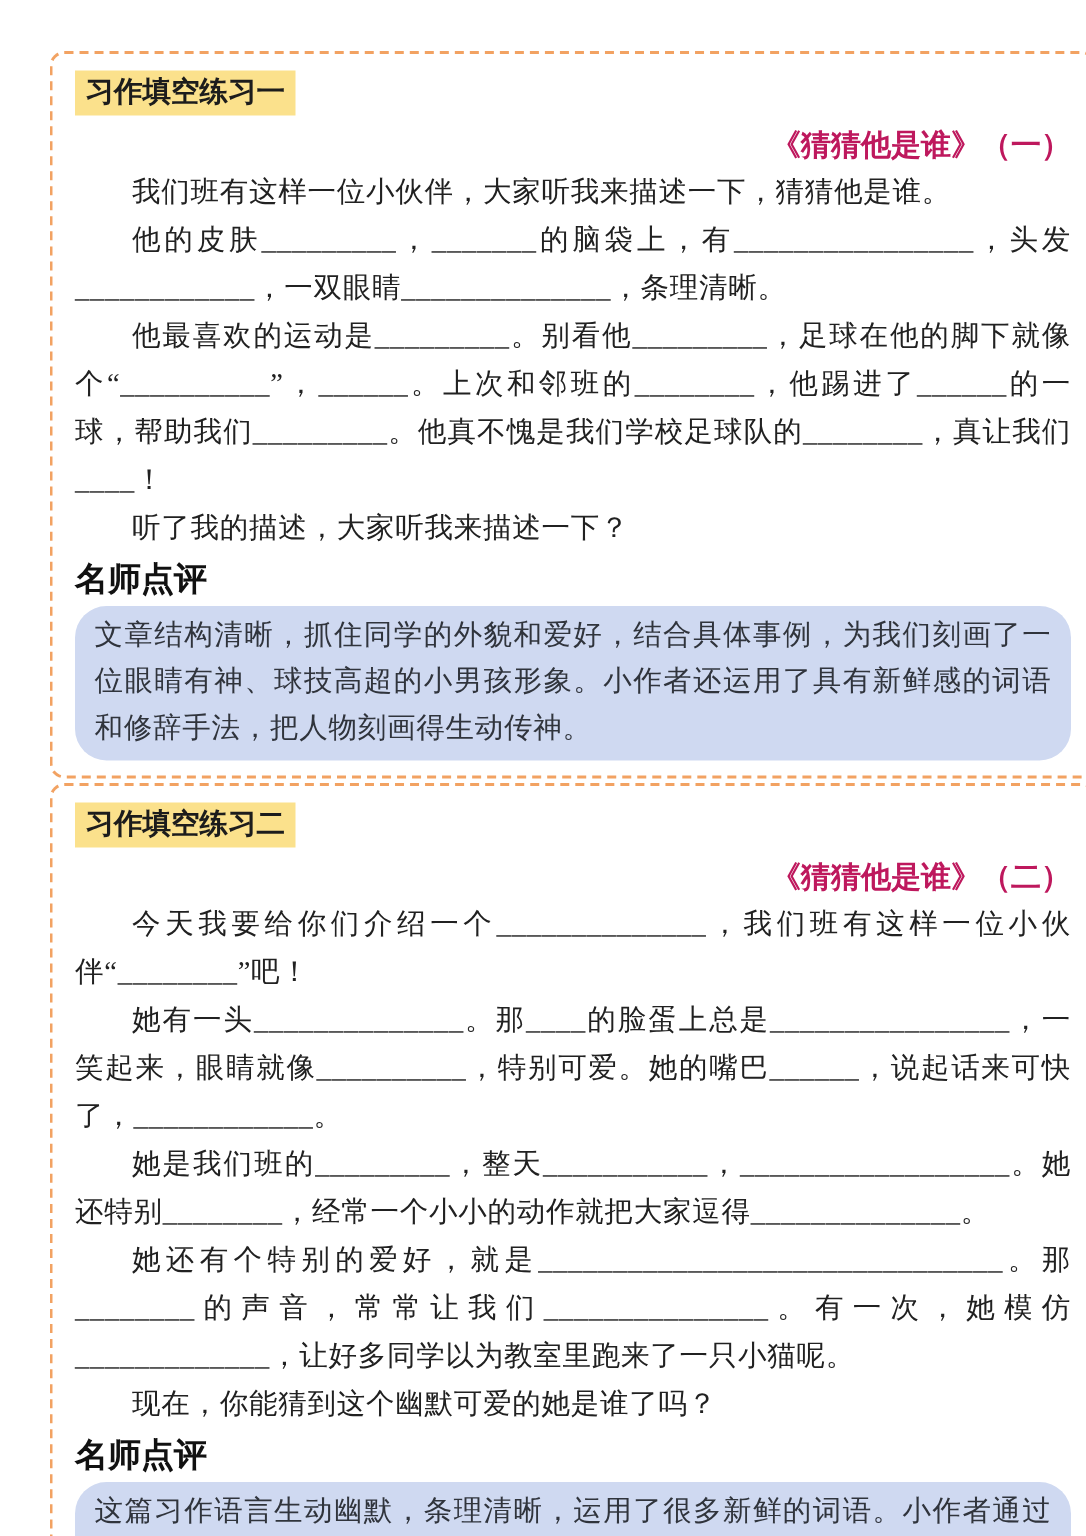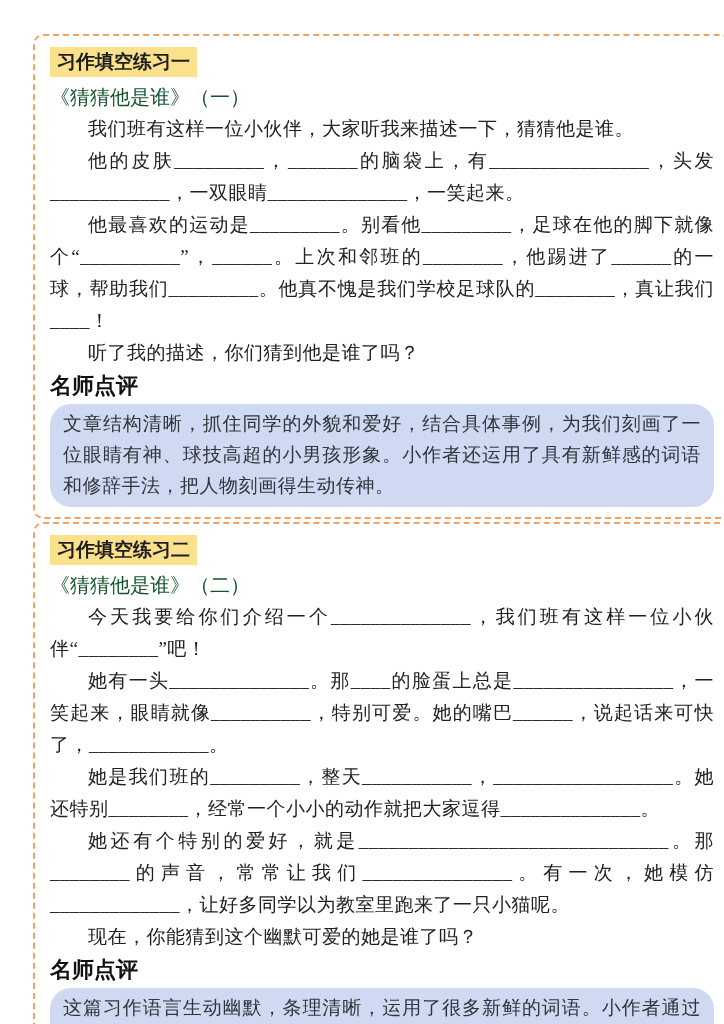--- a/index.html
+++ b/index.html
@@ -24,26 +24,26 @@
     display:inline-block;
     font-family:"Liberation Sans","DejaVu Sans",sans-serif;
     font-weight:bold;
     font-size:19px;
     line-height:27px;
     color:#1c1c1c;
     background:var(--label-yellow);
     padding:1px 7px 2px 7px;
   }
   .exercise-title{
-    text-align:left;
-    font-weight:normal;
+    text-align:right;
+    font-weight:bold;
     font-size:20px;
     line-height:32px;
     margin-top:4px;
-    color:#14532d;
+    color:#be185d;
   }
   .body-text p{
     font-size:19px;
     line-height:32px;
     text-align:justify;
     text-indent:2em;
     letter-spacing:0.5px;
   }
   .review-heading{
     font-family:"Liberation Sans","DejaVu Sans",sans-serif;
@@ -70,23 +70,23 @@
 </head>
 <body>
 
 <div class="page">
 
   <div class="section-box">
     <span class="exercise-label">习作填空练习一</span>
     <div class="exercise-title">《猜猜他是谁》（一）</div>
     <div class="body-text">
       <p>我们班有这样一位小伙伴，大家听我来描述一下，猜猜他是谁。</p>
-      <p>他的皮肤_________，_______的脑袋上，有________________，头发____________，一双眼睛______________，一笑起来。</p>
+      <p>他的皮肤_________，_______的脑袋上，有________________，头发____________，一双眼睛______________，条理清晰。</p>
       <p>他最喜欢的运动是_________。别看他_________，足球在他的脚下就像个“__________”，______。上次和邻班的________，他踢进了______的一球，帮助我们_________。他真不愧是我们学校足球队的________，真让我们____！</p>
-      <p>听了我的描述，你们猜到他是谁了吗？</p>
+      <p>听了我的描述，大家听我来描述一下？</p>
     </div>
     <div class="review-heading">名师点评</div>
     <div class="review-box">
       <p>文章结构清晰，抓住同学的外貌和爱好，结合具体事例，为我们刻画了一位眼睛有神、球技高超的小男孩形象。小作者还运用了具有新鲜感的词语和修辞手法，把人物刻画得生动传神。</p>
     </div>
   </div>
 
   <div class="section-box">
     <span class="exercise-label">习作填空练习二</span>
     <div class="exercise-title">《猜猜他是谁》（二）</div>

